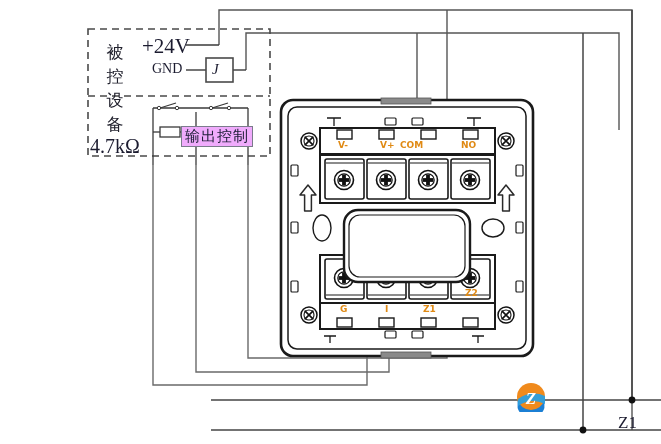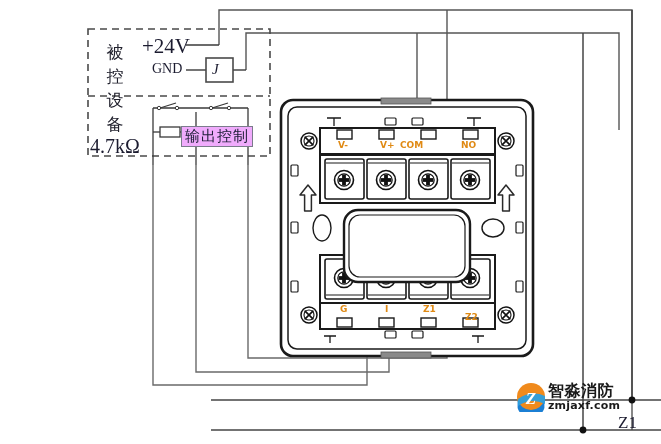--- a/index.html
+++ b/index.html
@@ -360,30 +360,26 @@
   <div class="lbl" id="label-z1-bus">Z1</div>
 
   <div class="term-lbl" style="left:338px; top:140px;">V-</div>
   <div class="term-lbl" style="left:380px; top:140px;">V+</div>
   <div class="term-lbl" style="left:400px; top:140px;">COM</div>
   <div class="term-lbl" style="left:461px; top:140px;">NO</div>
 
   <div class="term-lbl" style="left:340px; top:304px;">G</div>
   <div class="term-lbl" style="left:385px; top:304px;">I</div>
   <div class="term-lbl" style="left:423px; top:304px;">Z1</div>
-  <div class="term-lbl" style="left:465px; top:312px;">Z2</div>
+  <div class="term-lbl" style="left:465px; top:288px;">Z2</div>
 
   <div id="logo-wrap">
     <div id="logo-mark">
       <svg width="30" height="30" viewBox="0 0 30 30">
         <circle cx="15" cy="15" r="14" fill="#f08a1c"></circle>
         <path d="M1.6,18 A14,14 0 0,0 28.4,18 L28.4,26 A14,14 0 0,1 1.6,26 Z" fill="#1b7fd4"></path>
         <path d="M2,17 Q15,8 29,14 L29,22 Q15,15 2,24 Z" fill="#2a9fe0" opacity="0.95"></path>
         <text x="15" y="22" text-anchor="middle" font-family="Liberation Serif, serif" font-size="17" font-weight="bold" font-style="italic" fill="#ffffff">Z</text>
       </svg>
     </div>
-    <div id="logo-text">
-      <div id="logo-cn">智淼消防</div>
-      <div id="logo-url">zmjaxf.com</div>
-    </div>
   </div>
 
 </div>
 
 </body></html>

